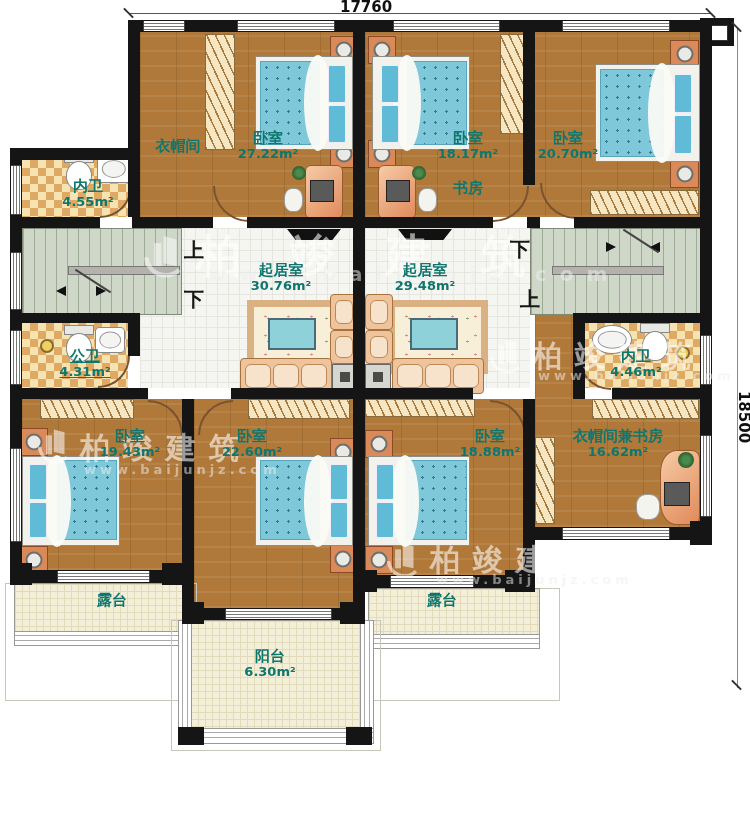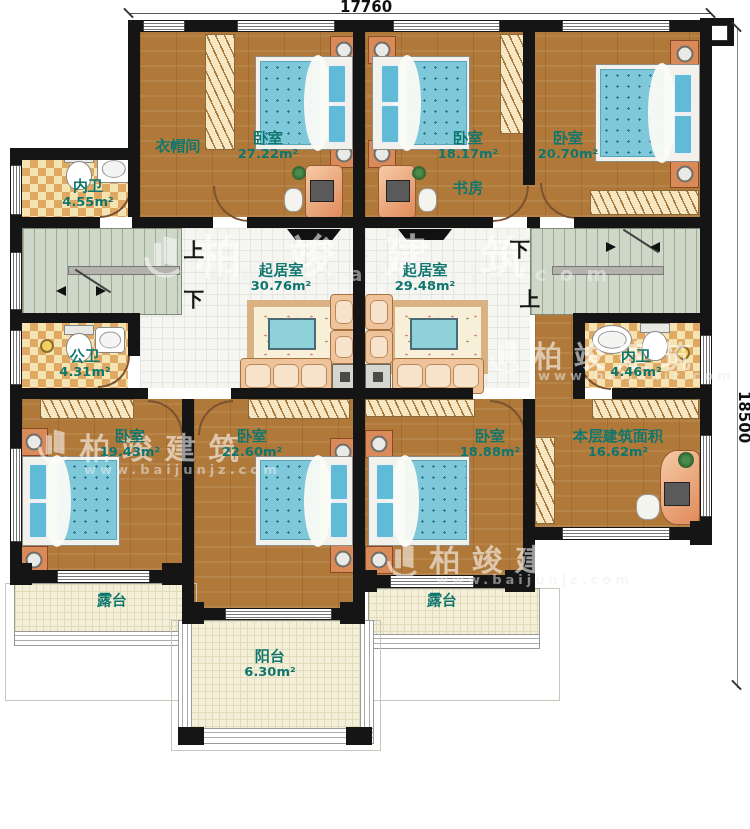--- a/index.html
+++ b/index.html
@@ -366,21 +366,21 @@
       <span class="rn">卧室</span>
       <span class="ra">18.17m²</span>
     </div>
   <div class="abs rlabel" style="left:448px;top:180px;margin-left:20px;">
       <span class="rn">书房</span>
     </div>
   <div class="abs rlabel" style="left:568px;top:130px;">
       <span class="rn">卧室</span>
       <span class="ra">20.70m²</span>
     </div>
-  <div class="abs rlabel" style="left:85px;top:348px;">
+  <div class="abs rlabel" style="left:85px;top:348px;text-decoration:underline;">
       <span class="rn">公卫</span>
       <span class="ra">4.31m²</span>
     </div>
   <div class="abs rlabel" style="left:281px;top:262px;">
       <span class="rn">起居室</span>
       <span class="ra">30.76m²</span>
     </div>
   <div class="abs rlabel" style="left:425px;top:262px;">
       <span class="rn">起居室</span>
       <span class="ra">29.48m²</span>
@@ -395,21 +395,21 @@
     </div>
   <div class="abs rlabel" style="left:252px;top:428px;">
       <span class="rn">卧室</span>
       <span class="ra">22.60m²</span>
     </div>
   <div class="abs rlabel" style="left:490px;top:428px;">
       <span class="rn">卧室</span>
       <span class="ra">18.88m²</span>
     </div>
   <div class="abs rlabel" style="left:618px;top:428px;">
-      <span class="rn">本层建筑面积</span>
+      <span class="rn">衣帽间兼书房</span>
       <span class="ra">16.62m²</span>
     </div>
   <div class="abs rlabel" style="left:112px;top:592px;">
       <span class="rn">露台</span>
     </div>
   <div class="abs rlabel" style="left:442px;top:592px;">
       <span class="rn">露台</span>
     </div>
   <div class="abs rlabel" style="left:270px;top:648px;">
       <span class="rn">阳台</span>

